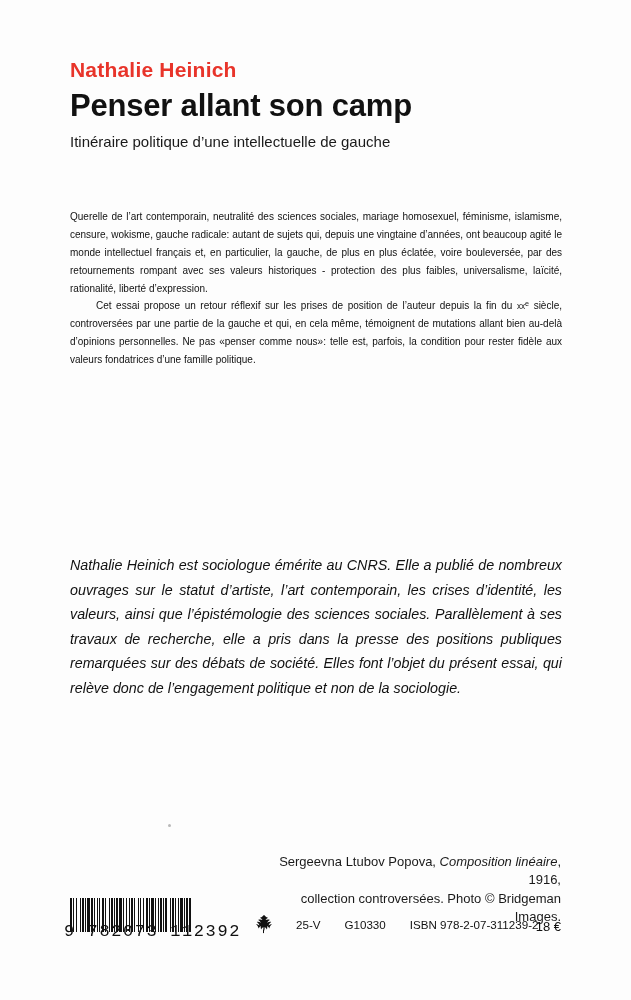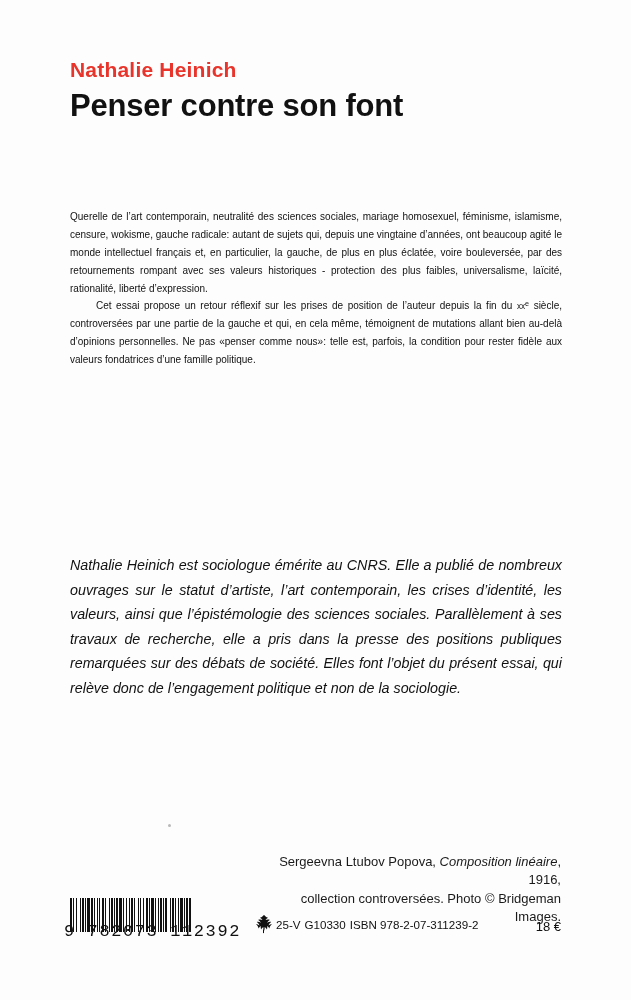--- a/index.html
+++ b/index.html
@@ -121,21 +121,21 @@
     letter-spacing: 1.6px;
     color: #111;
     white-space: nowrap;
   }
   .meta-row {
     position: absolute;
     left: 255px;
     bottom: 66px;
     display: flex;
     align-items: center;
-    gap: 4px;
+    gap: 24px;
     font-size: 11.6px;
     color: #111;
     white-space: nowrap;
   }
   .pub-logo {
     width: 17px;
     height: 20px;
     position: relative;
     display: inline-block;
   }
@@ -155,21 +155,22 @@
     background: #b9b9b9;
     border-radius: 50%;
   }
 </style>
 </head>
 <body>
 
 <div class="page">
 
   <div class="author">Nathalie Heinich</div>
-  <div class="title">Penser contre son font</div>
+  <div class="title">Penser allant son camp</div>
+  <div class="subtitle">Itinéraire politique d’une intellectuelle de gauche</div>
 
   <div class="blurb">
     <p>Querelle de l’art contemporain, neutralité des sciences sociales, mariage homosexuel, féminisme, islamisme, censure, wokisme, gauche radicale: autant de sujets qui, depuis une vingtaine d’années, ont beaucoup agité le monde intellectuel français et, en particulier, la gauche, de plus en plus éclatée, voire bouleversée, par des retournements rompant avec ses valeurs historiques - protection des plus faibles, universalisme, laïcité, rationalité, liberté d’expression.</p>
     <p class="indent">Cet essai propose un retour réflexif sur les prises de position de l’auteur depuis la fin du <span class="smallcaps">xx</span><span class="sup">e</span> siècle, controversées par une partie de la gauche et qui, en cela même, témoignent de mutations allant bien au-delà d’opinions personnelles. Ne pas «penser comme nous»: telle est, parfois, la condition pour rester fidèle aux valeurs fondatrices d’une famille politique.</p>
   </div>
 
   <div class="bio">
     <p>Nathalie Heinich est sociologue émérite au CNRS. Elle a publié de nombreux ouvrages sur le statut d’artiste, l’art contemporain, les crises d’identité, les valeurs, ainsi que l’épistémologie des sciences sociales. Parallèlement à ses travaux de recherche, elle a pris dans la presse des positions publiques remarquées sur des débats de société. Elles font l’objet du présent essai, qui relève donc de l’engagement politique et non de la sociologie.</p>
   </div>
 

